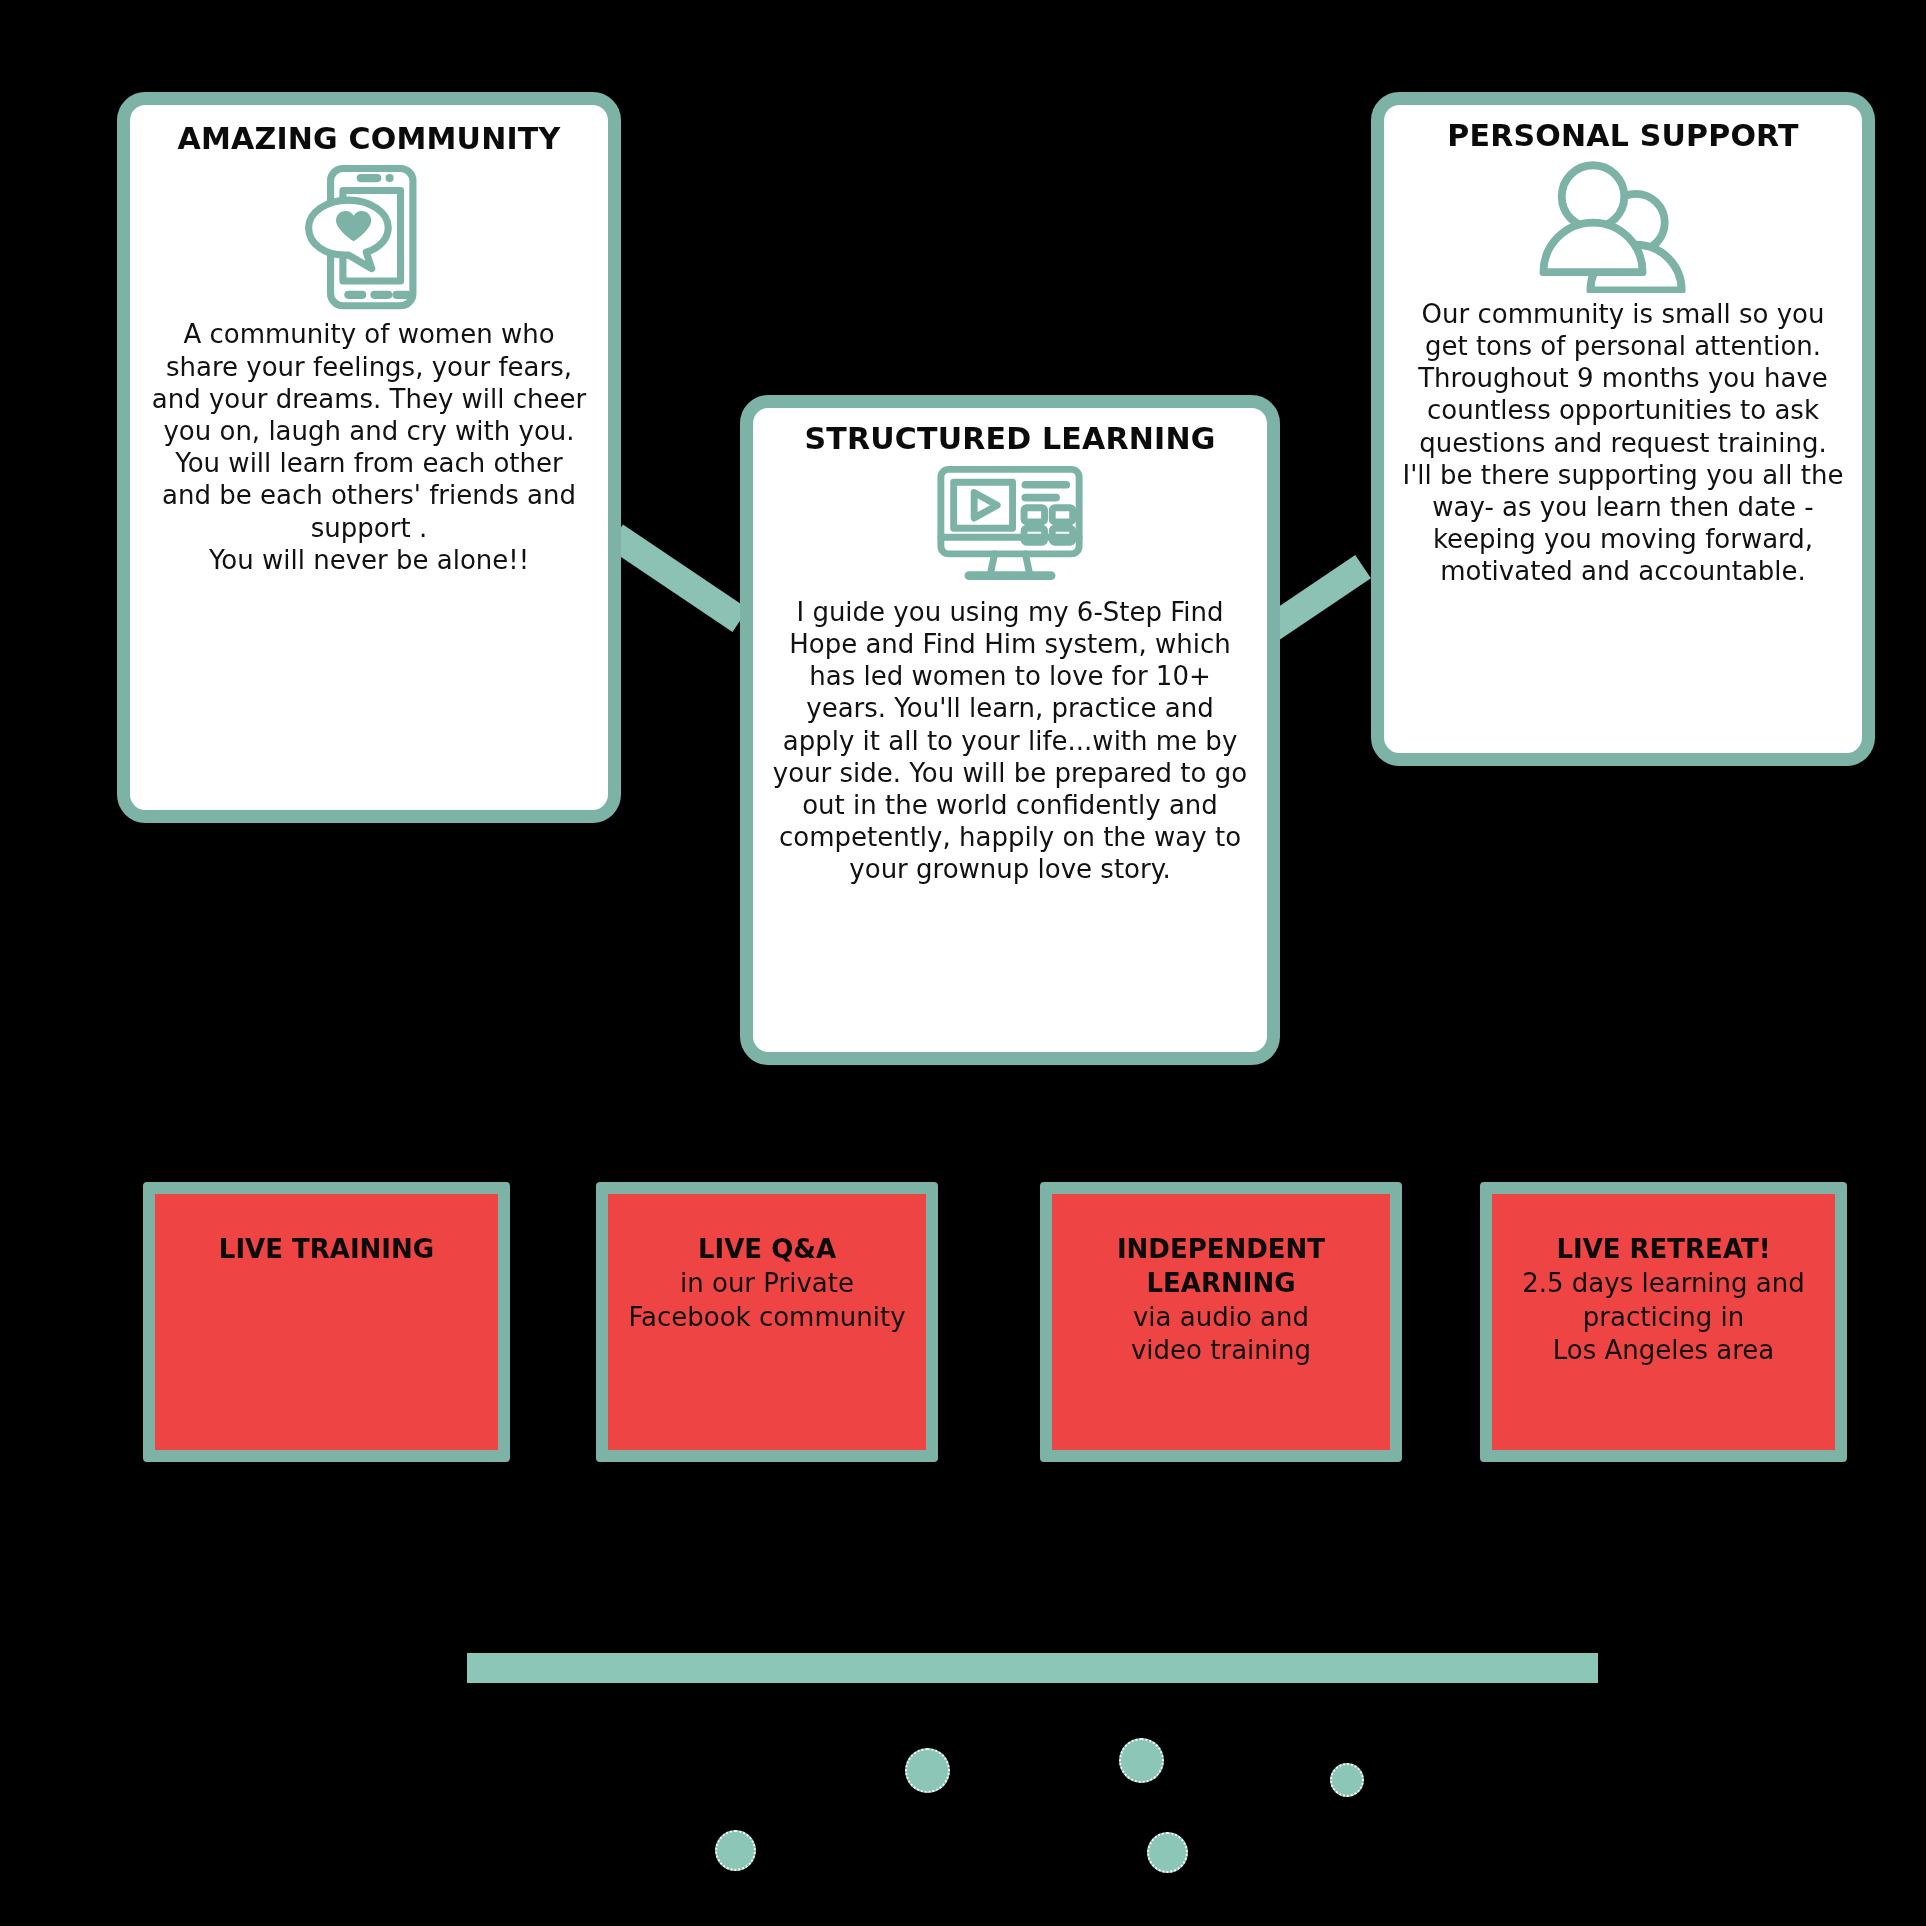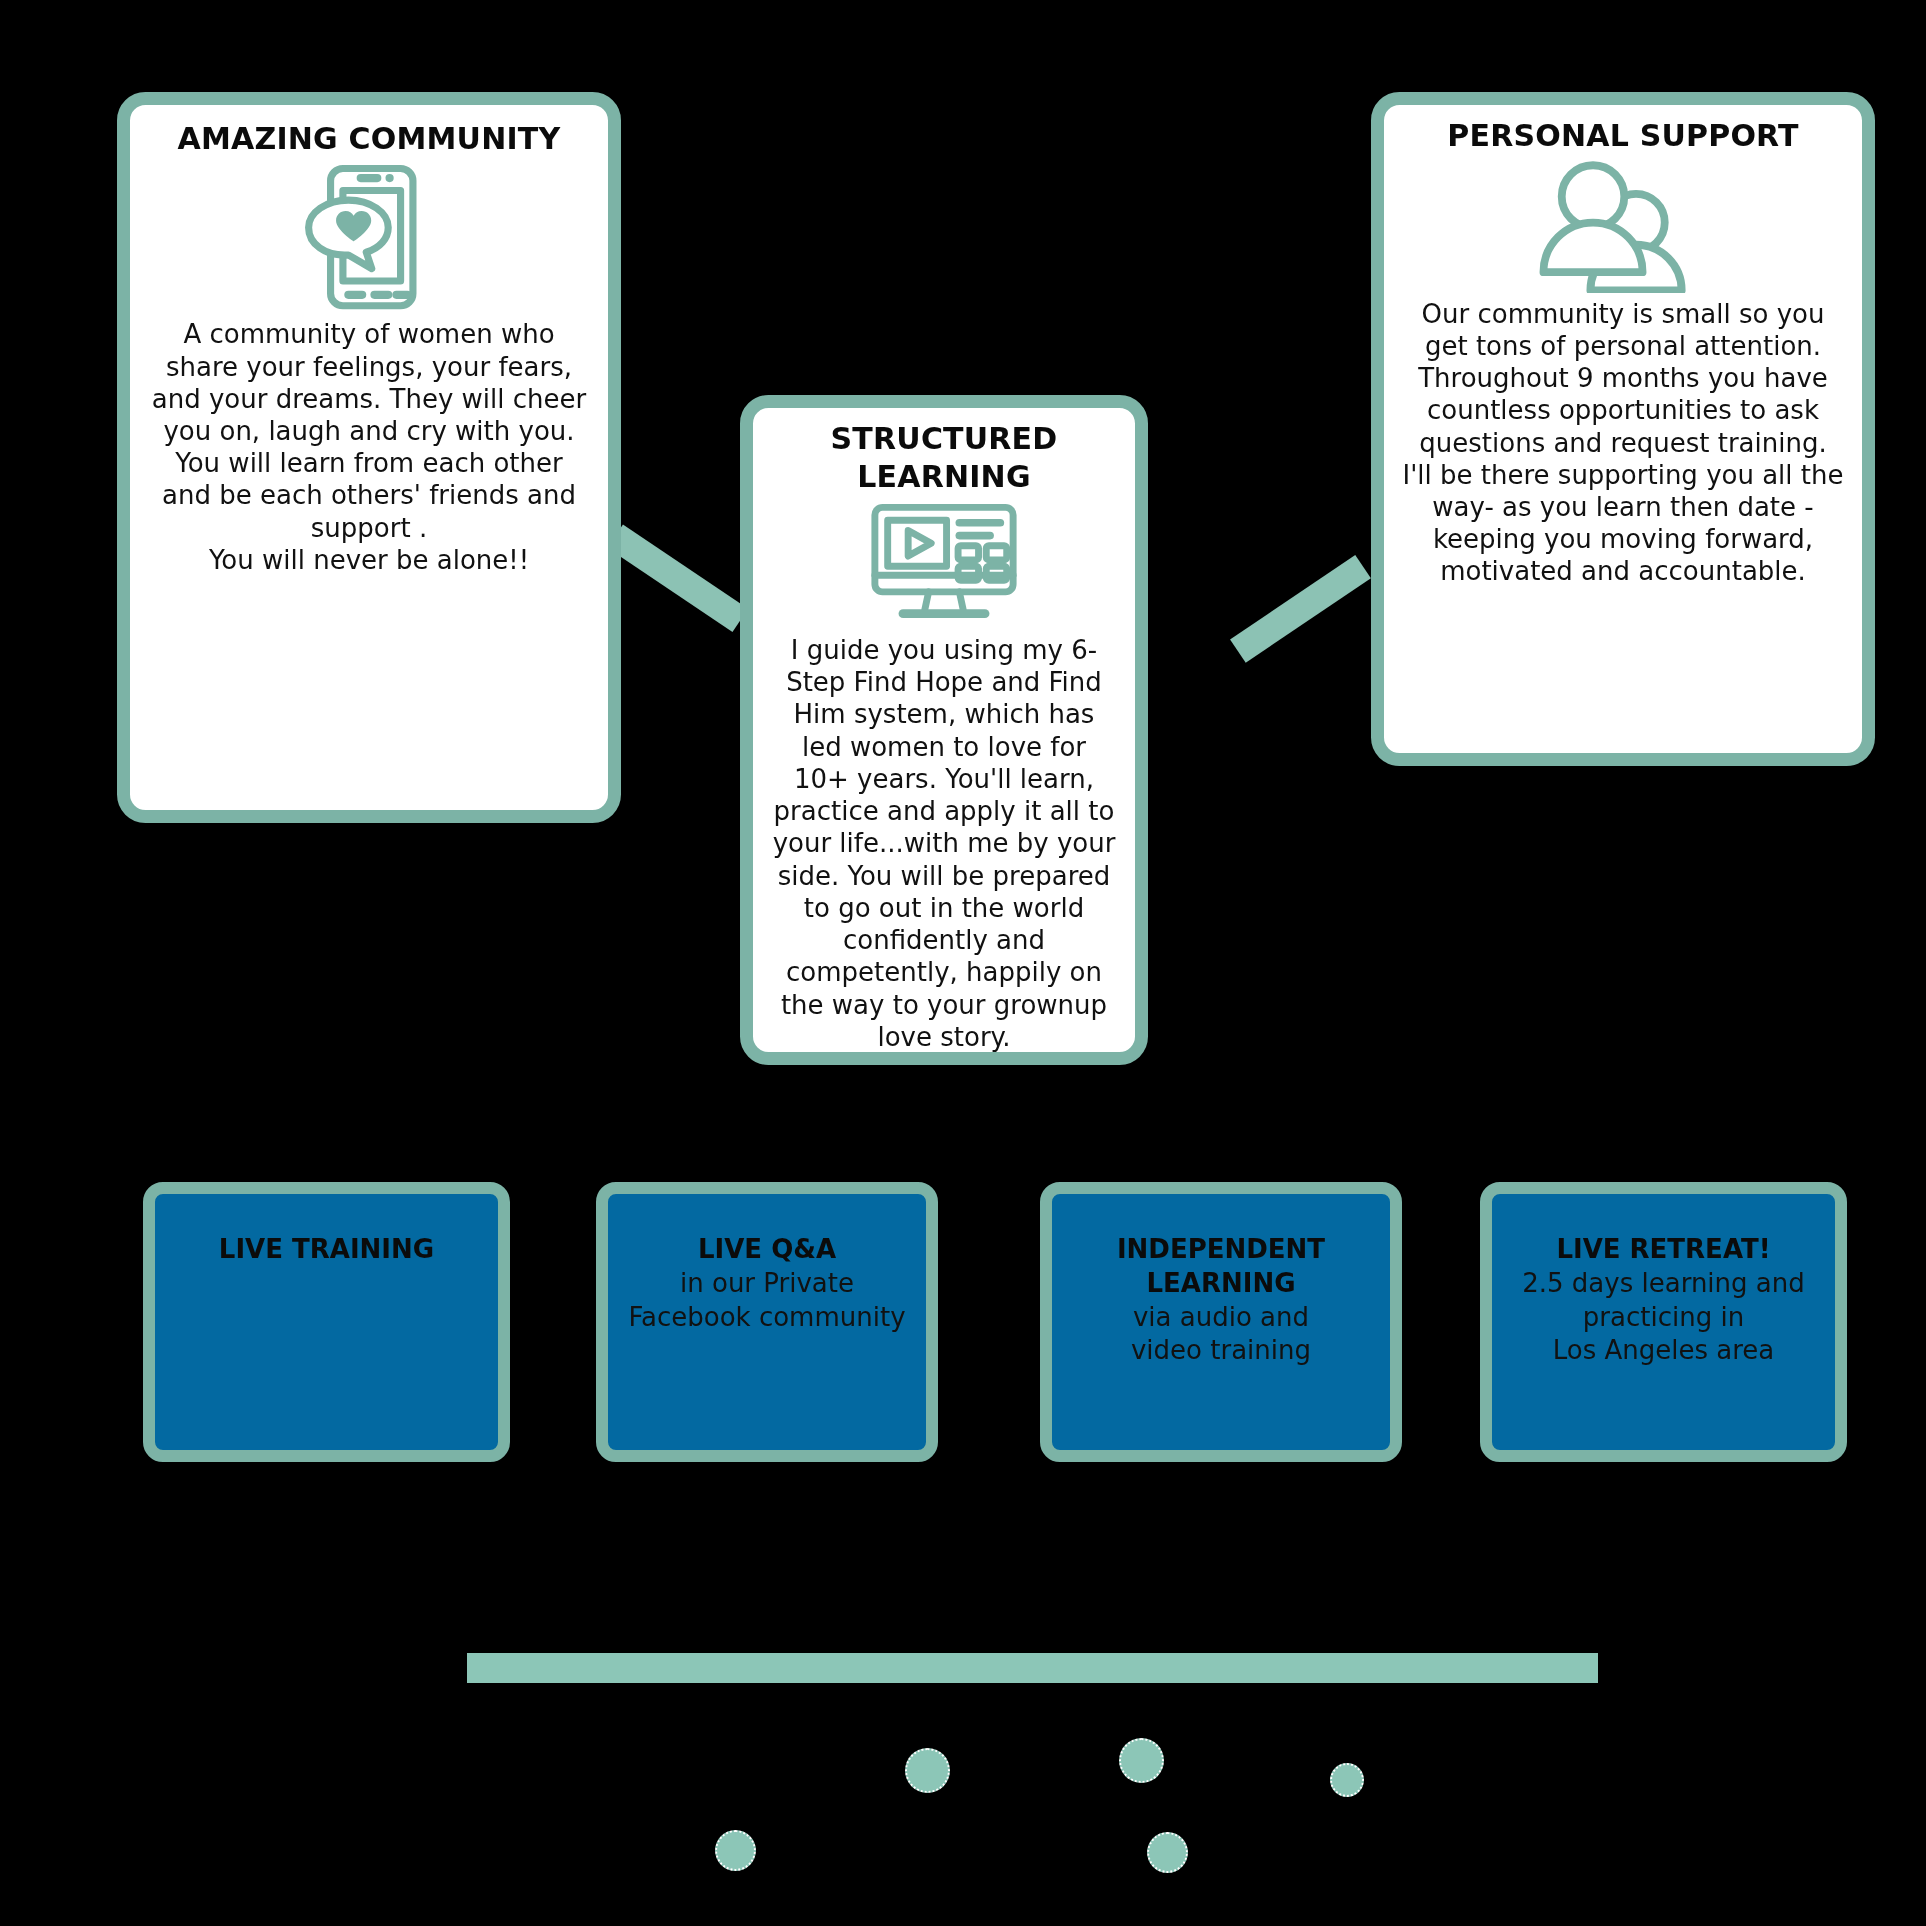--- a/index.html
+++ b/index.html
@@ -49,27 +49,27 @@
     white-space:pre-line;
   }
   .icon-wrap{
     display:flex;align-items:center;justify-content:center;
     margin:1.8px 0 4.6px 0;
   }
 
   
   #card-community{left:117px;top:92px;width:504px;height:731px;}
   #card-community .card-inner{padding-top:14.7px;}
-  #card-learning{left:740px;top:395px;width:408px;height:670px;}
+  #card-learning{left:740px;top:395px;width:540px;height:670px;}
   #card-support{left:1371px;top:92px;width:504px;height:674px;}
 
   
   .mini-card{
-    position:absolute;background:#0369a1;
-    border:12px solid #7cb3a6;border-radius:20px;box-sizing:border-box;
+    position:absolute;background:#ef4444;
+    border:12px solid #7cb3a6;border-radius:4px;box-sizing:border-box;
     display:flex;flex-direction:column;align-items:center;
     padding-top:39px;
     overflow:hidden;
   }
   .mini-title{
     font-weight:700;font-size:26px;line-height:1.30;
     color:#0b0b0b;text-align:center;margin:0;white-space:pre-line;
   }
   .mini-body{
     font-size:26px;line-height:1.30;color:#111;

